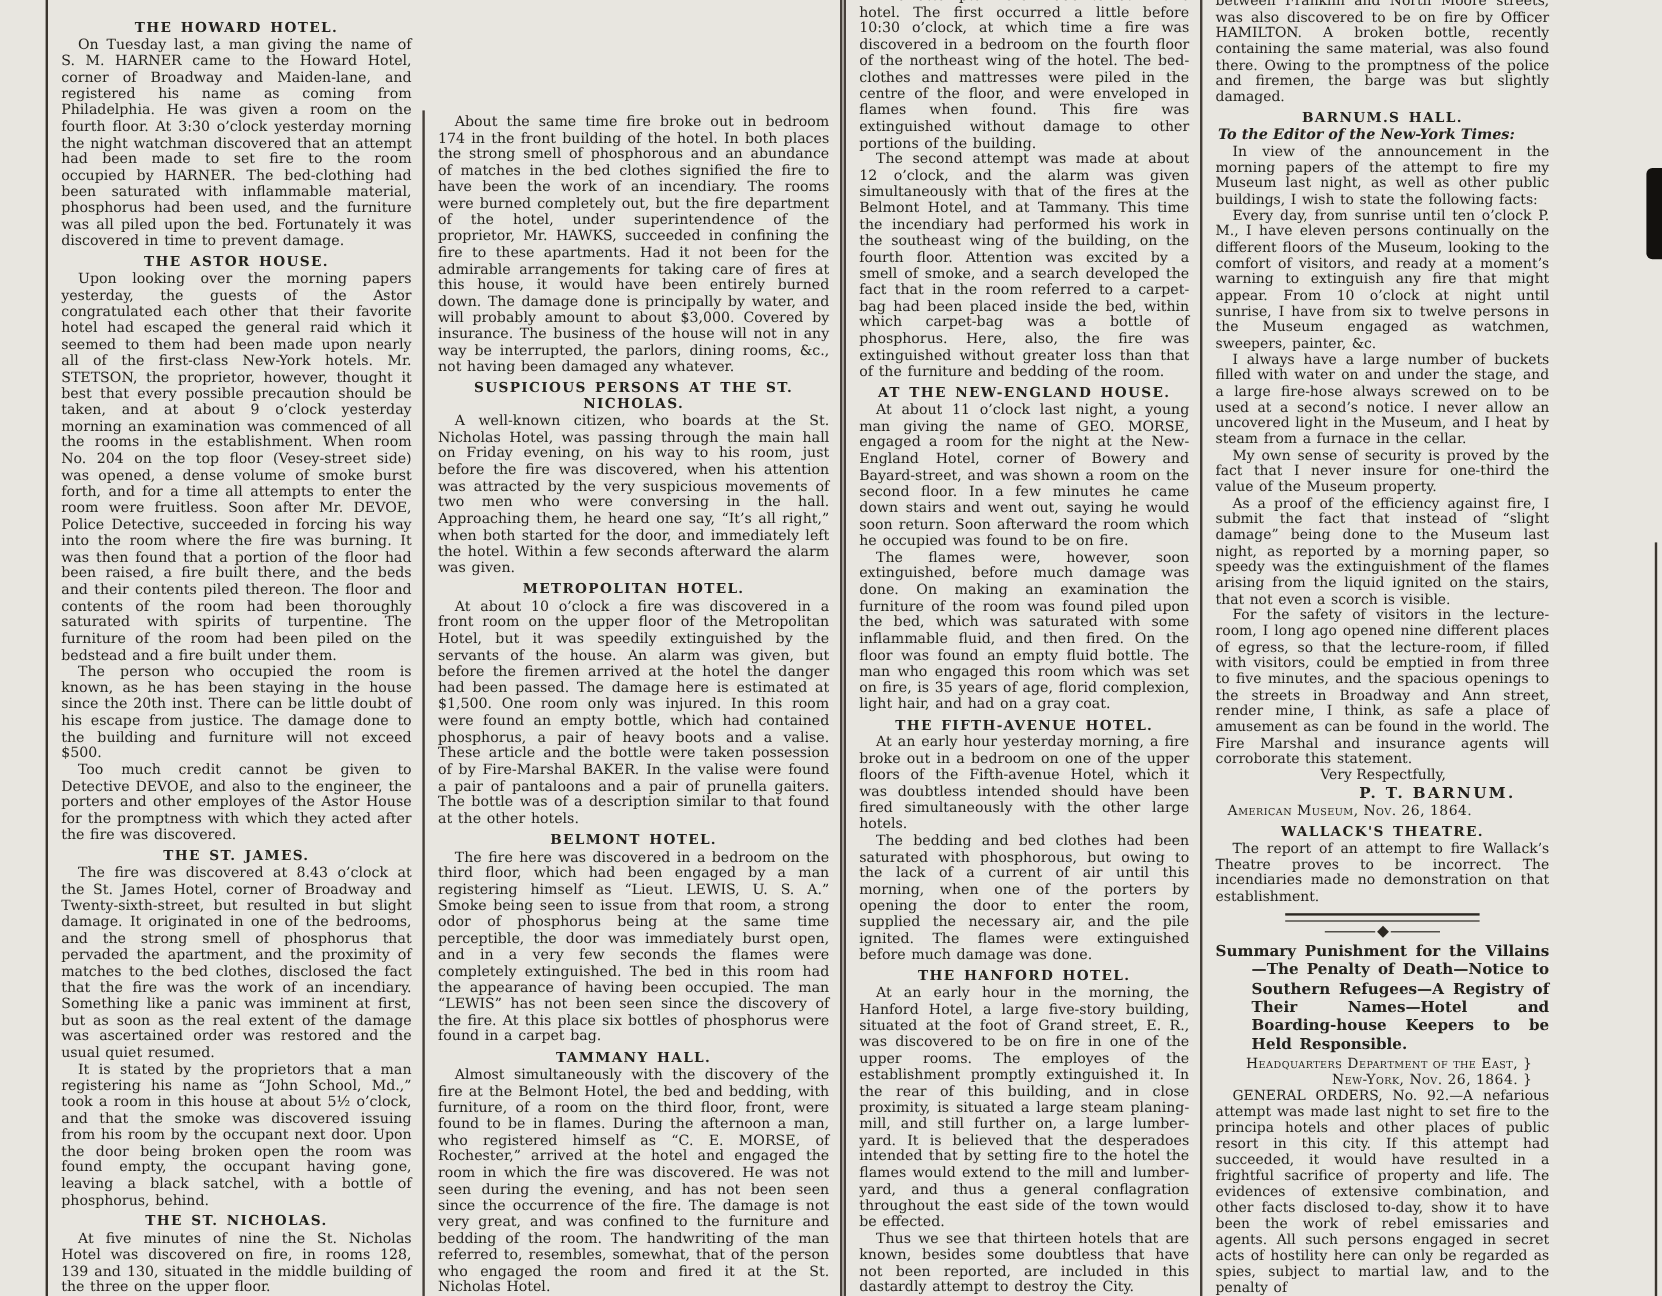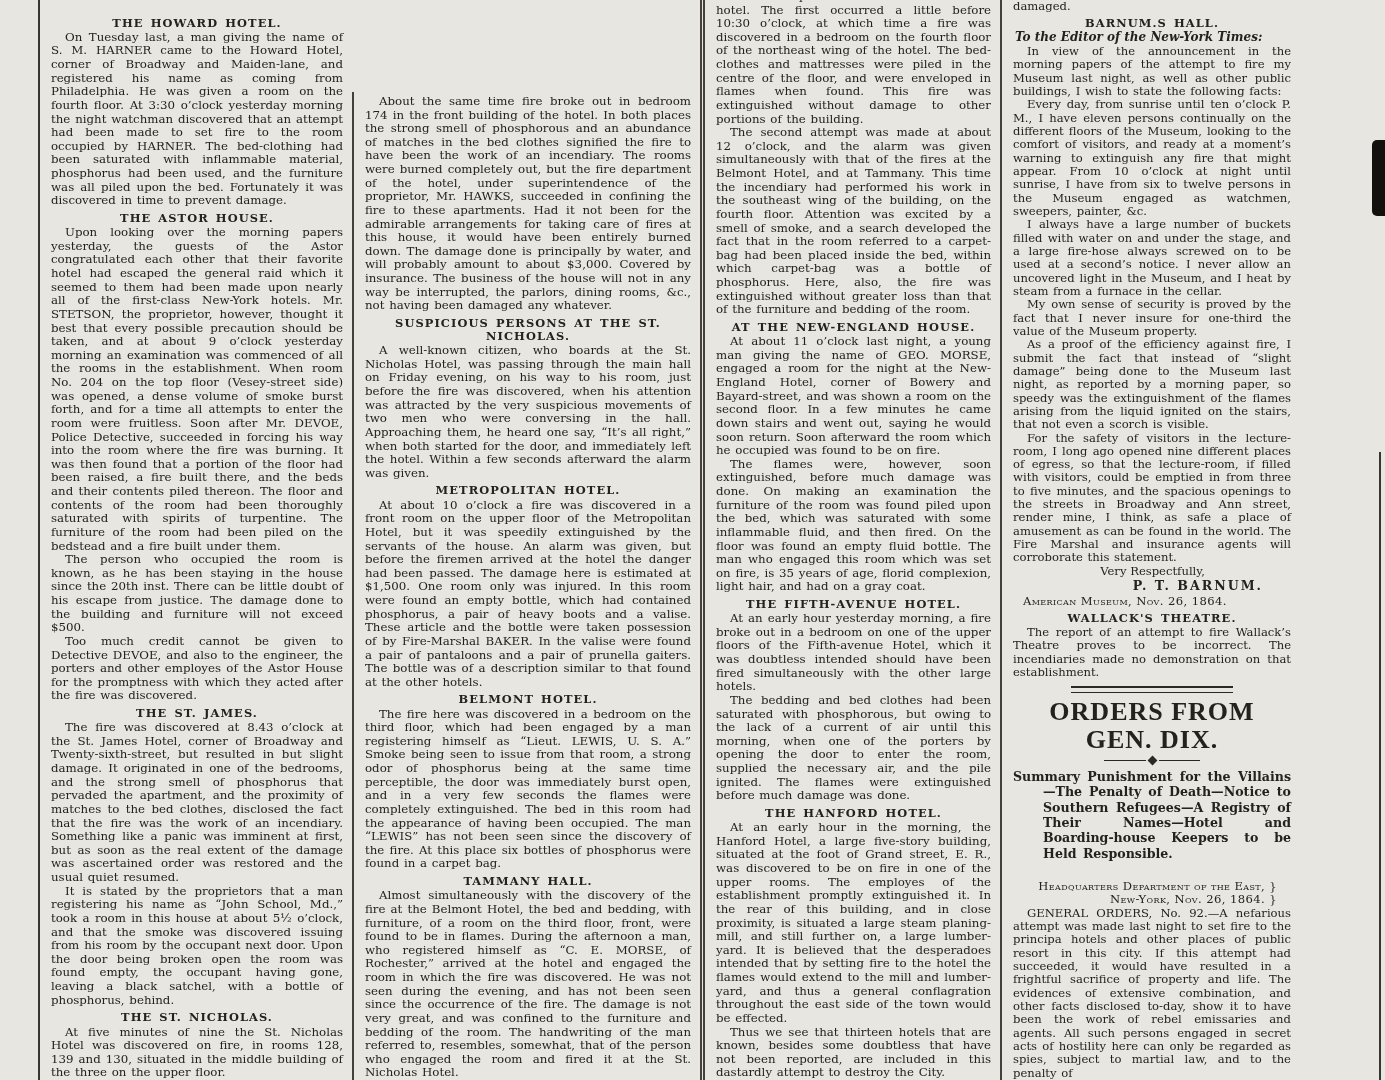--- a/index.html
+++ b/index.html
@@ -42,21 +42,21 @@
   .b-ruled{height:4px;border-top:2px solid #2c2822;border-bottom:1px solid #2c2822;width:58%;margin:7px auto 5px auto;}
   .b-headline{
     margin:2px 0 0 0;text-align:center;font-weight:800;font-size:26px;
     letter-spacing:1px;line-height:1.05;text-indent:0;
     font-family:"Liberation Serif","DejaVu Serif",serif;
   }
   .b-orn{display:flex;align-items:center;justify-content:center;margin:4px auto 5px auto;width:96px;}
   .b-orn .line{flex:1;height:0;border-top:1.6px solid #2c2822;}
   .b-orn .diam{width:7px;height:7px;background:#2c2822;transform:rotate(45deg);margin:0 3px;}
   .b-deck{
-    margin:2px 0 19px 0;font-weight:700;font-size:12.6px;line-height:1.22;
+    margin:2px 0 3px 0;font-weight:700;font-size:12.6px;line-height:1.22;
     padding-left:30px;text-indent:-30px;word-spacing:2px;
   }
   .b-dateline{margin:0;text-align:right;padding-right:14px;text-indent:0;font-variant:small-caps;letter-spacing:.4px;}
   .b-dateline.second{padding-right:14px;}
 </style>
 </head>
 <body>
 
 <div class="page">
   <div class="leftrule"></div>
@@ -109,21 +109,20 @@
       <p class="b-p">I always have a large number of buckets filled with water on and under the stage, and a large fire-hose always screwed on to be used at a second’s notice. I never allow an uncovered light in the Museum, and I heat by steam from a furnace in the cellar.</p>
       <p class="b-p">My own sense of security is proved by the fact that I never insure for one-third the value of the Museum property.</p>
       <p class="b-p">As a proof of the efficiency against fire, I submit the fact that instead of “slight damage” being done to the Museum last night, as reported by a morning paper, so speedy was the extinguishment of the flames arising from the liquid ignited on the stairs, that not even a scorch is visible.</p>
       <p class="b-p">For the safety of visitors in the lecture-room, I long ago opened nine different places of egress, so that the lecture-room, if filled with visitors, could be emptied in from three to five minutes, and the spacious openings to the streets in Broadway and Ann street, render mine, I think, as safe a place of amusement as can be found in the world. The Fire Marshal and insurance agents will corroborate this statement.</p>
       <p class="b-presig">Very Respectfully,</p>
       <p class="b-sig">P. T. BARNUM.</p>
       <p class="b-attr">American Museum, Nov. 26, 1864.</p>
       <h3 class="b-h">WALLACK'S THEATRE.</h3>
       <p class="b-p">The report of an attempt to fire Wallack’s Theatre proves to be incorrect. The incendiaries made no demonstration on that establishment.</p>
       <div class="b-ruled"></div>
-      <h1 class="b-headline">ORDERS FROM GEN. DIX.</h1>
       <div class="b-orn">
         <span class="line"></span>
         <span class="diam"></span>
         <span class="line"></span>
       </div>
       <p class="b-deck">Summary Punishment for the Villains—The Penalty of Death—Notice to Southern Refugees—A Registry of Their Names—Hotel and Boarding-house Keepers to be Held Responsible.</p>
       <p class="b-dateline">Headquarters Department of the East, }</p>
       <p class="b-dateline second">New-York, Nov. 26, 1864. }</p>
       <p class="b-p">GENERAL ORDERS, No. 92.—A nefarious attempt was made last night to set fire to the principa hotels and other places of public resort in this city. If this attempt had succeeded, it would have resulted in a frightful sacrifice of property and life. The evidences of extensive combination, and other facts disclosed to-day, show it to have been the work of rebel emissaries and agents. All such persons engaged in secret acts of hostility here can only be regarded as spies, subject to martial law, and to the penalty of</p>
     </div>

